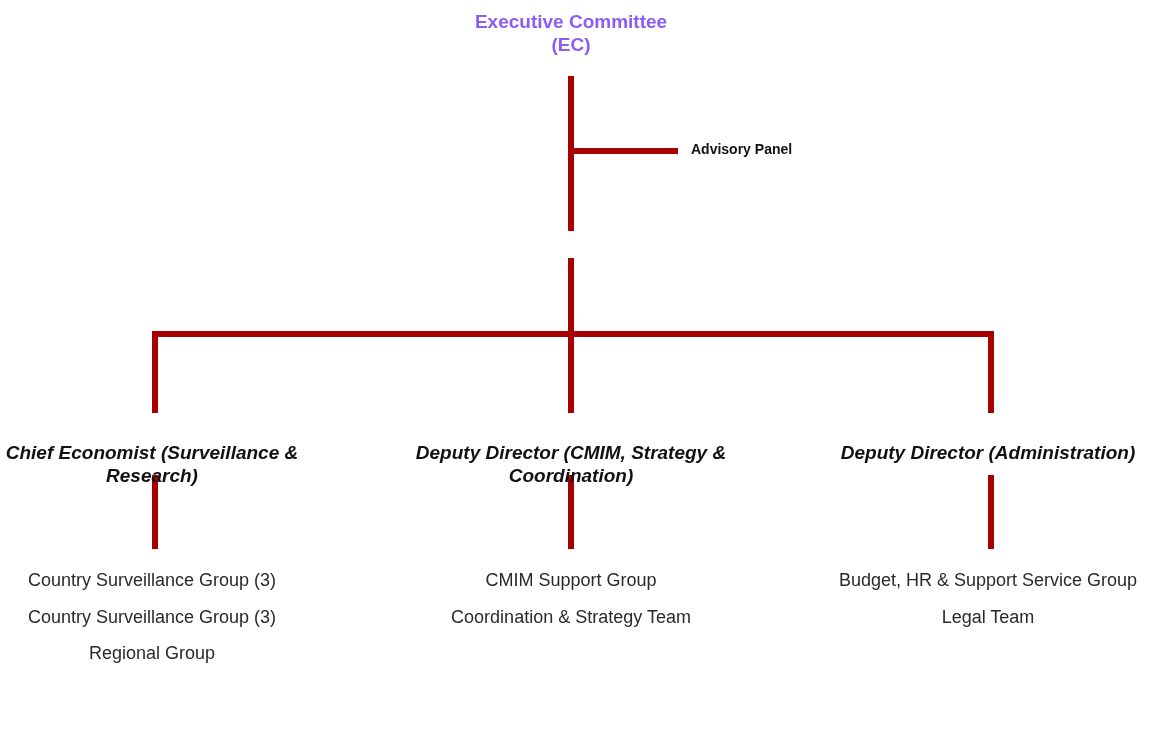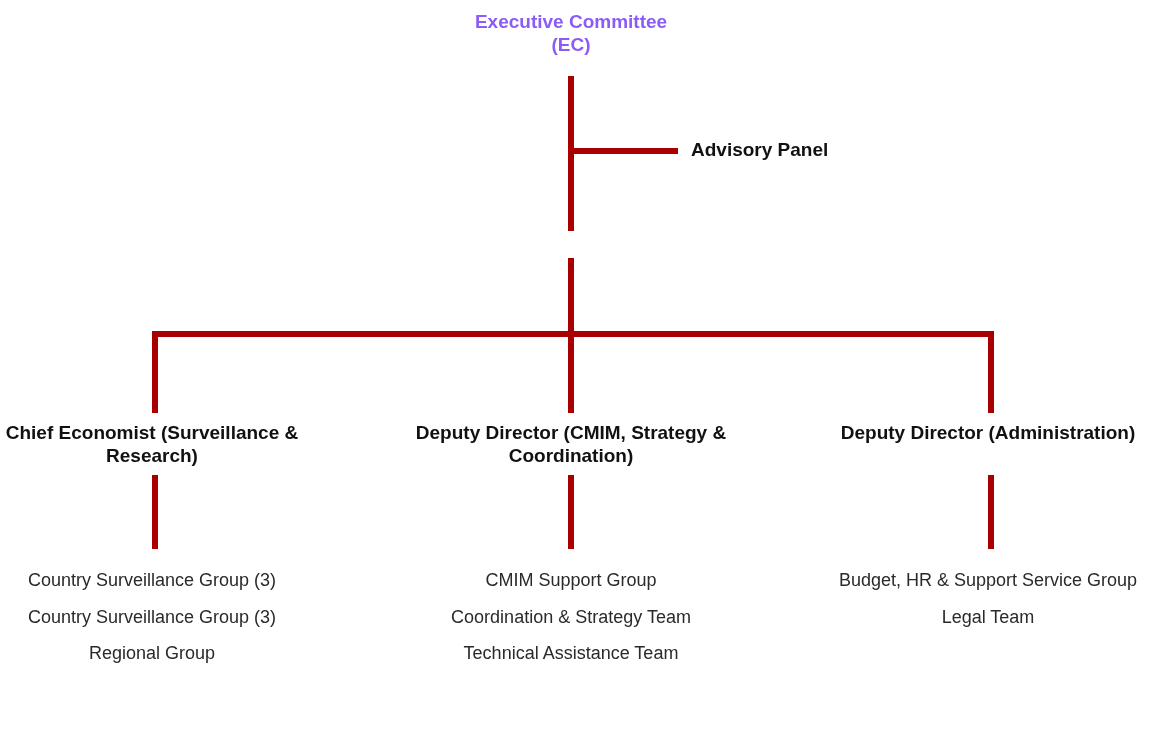--- a/index.html
+++ b/index.html
@@ -63,35 +63,36 @@
     white-space: pre-line;
   }
 
   .node-ec       { left: 321px; top: 10px;  width: 500px; }
   .node-director { left: 421px; top: 232px; width: 300px; }
 
   .node-advisory {
     position: absolute;
     left: 691px; top: 138px;
     font-weight: bold;
-    font-size: 19px;
+    font-size: 14px;
     line-height: 23px;
     color: #111111;
     text-align: right;
     white-space: nowrap;
   }
 
   .node-l2 {
     position: absolute;
-    top: 421px;
+    top: 441px;
     text-align: center;
     font-weight: bold;
     font-size: 19px;
     line-height: 23px;
     color: #111111;
+    font-style: italic;
   }
   .node-l2-left   { left: 2px;   width: 300px; }
   .node-l2-center { left: 371px; width: 400px; }
   .node-l2-right  { left: 838px; width: 300px; }
 
   
   .leaf-col {
     position: absolute;
     top: 562px;
     text-align: center;
@@ -141,21 +142,20 @@
 
   <div class="leaf-col leaf-col-left">
     <div class="leaf">Country Surveillance Group (3)</div>
     <div class="leaf">Country Surveillance Group (3)</div>
     <div class="leaf">Regional Group</div>
   </div>
 
   <div class="leaf-col leaf-col-center">
     <div class="leaf">CMIM Support Group</div>
     <div class="leaf">Coordination &amp; Strategy Team</div>
-    <div class="leaf">Technical Assistance Team</div>
   </div>
 
   <div class="leaf-col leaf-col-right">
     <div class="leaf">Budget, HR &amp; Support Service Group</div>
     <div class="leaf">Legal Team</div>
   </div>
 
 </div>
 
 </body></html>

